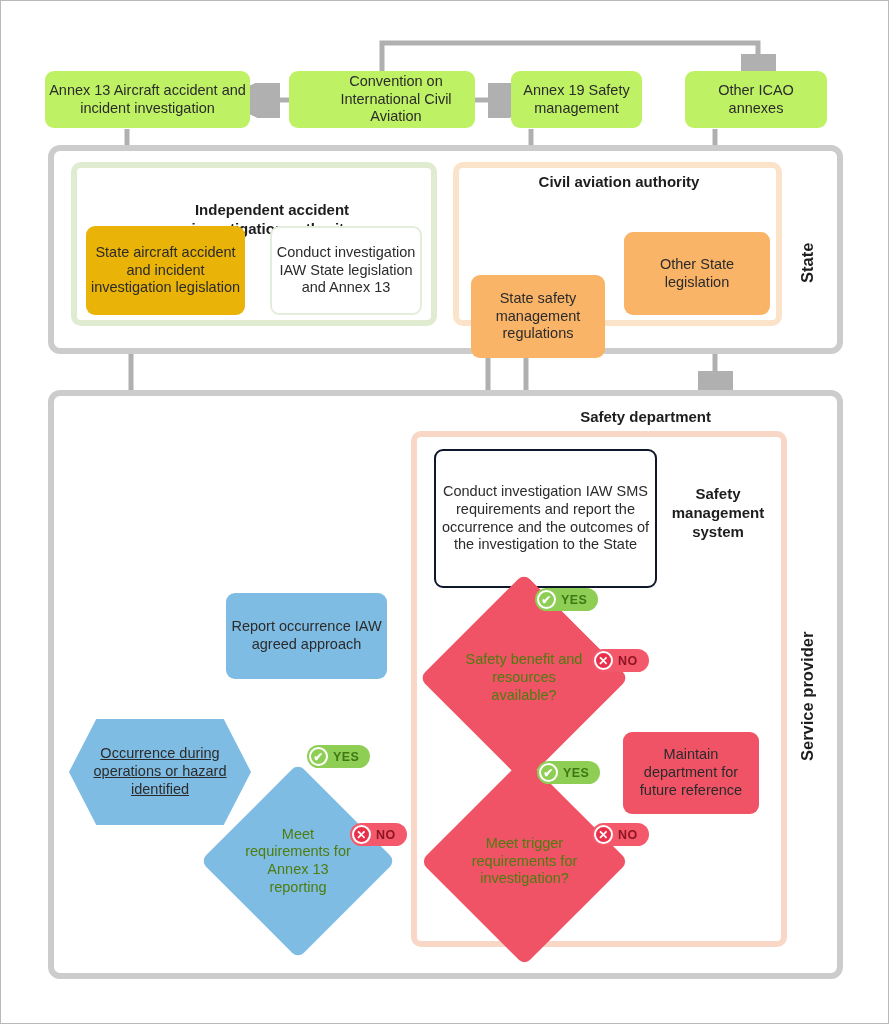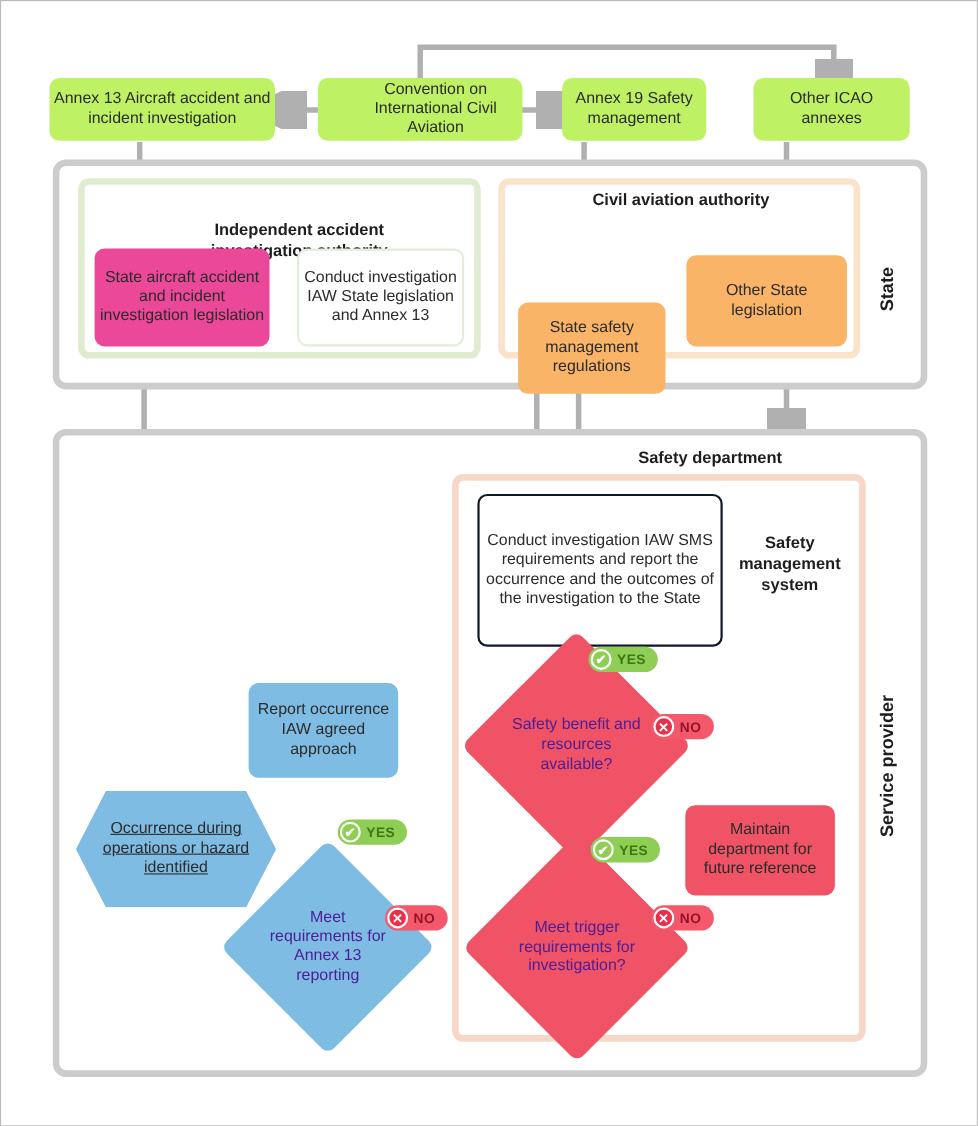--- a/index.html
+++ b/index.html
@@ -24,21 +24,21 @@
     box-sizing:border-box;
     display:flex;align-items:center;justify-content:center;
     text-align:center;
     color:#2b2b2b;
     line-height:1.22;
     z-index:5;
   }
   .node span{display:block;padding:0 4px;}
 
   .teal{background:#bef264;border-radius:9px;font-size:14.5px;}
-  .green{background:#ec4899;border-radius:9px;font-size:14.5px;}
+  .green{background:#eab308;border-radius:9px;font-size:14.5px;}
   .orange{background:#f9b468;border-radius:9px;font-size:14.5px;}
   .blue{background:#7fbce3;border-radius:9px;font-size:14.5px;}
   .red{background:#ef5365;border-radius:9px;font-size:14.5px;}
   .plainbox{background:#ffffff;border:2px solid #e3eddc;border-radius:9px;font-size:14.5px;}
   .plainbox-pink{background:#ffffff;border:2px solid #0f172a;border-radius:9px;font-size:14.5px;}
 
   
   .panel{position:absolute;box-sizing:border-box;z-index:1;border-radius:12px;}
   .panel-gray{border:6px solid #cccccc;background:#ffffff;}
   .panel-green{border:6px solid #dfeccf;background:#ffffff;border-radius:10px;}
@@ -57,21 +57,21 @@
     transform:rotate(180deg);
     white-space:nowrap;
   }
 
   
   .diamond{
     position:absolute;
     display:flex;align-items:center;justify-content:center;
     text-align:center;
     z-index:5;
-    color:#4c1d95;
+    color:#4d7c0f;
     font-size:14.5px;line-height:1.22;
   }
   .diamond .dshape{
     position:absolute;left:0;top:0;width:100%;height:100%;
     transform:rotate(45deg);
     border-radius:8px;
     z-index:-1;
   }
   .diamond.blue .dshape{background:#7fbce3;}
   .diamond.red  .dshape{background:#ef5365;}
@@ -213,21 +213,21 @@
   <div class="panel panel-salmon" style="left:410px;top:430px;width:376px;height:516px;"></div>
 
   <div class="panel-title" style="left:486px;top:407px;width:224px;text-align:right;">Safety department</div>
 
   <div class="panel-title" style="left:662px;top:484px;width:110px;font-size:15px;">Safety management system</div>
 
   <div class="node plainbox-pink" style="left:433px;top:448px;width:223px;height:139px;">
     <span>Conduct investigation IAW SMS requirements and report the occurrence and the outcomes of the investigation to the State</span>
   </div>
 
-  <div class="node blue" style="left:225px;top:620px;width:136px;height:86px;">
+  <div class="node blue" style="left:225px;top:592px;width:161px;height:86px;">
     <span>Report occurrence IAW agreed approach</span>
   </div>
 
   <div class="hex" style="left:68px;top:718px;width:182px;height:106px;text-decoration:underline;">
     <div class="hshape"></div>
     <div class="htext">Occurrence during operations or hazard identified</div>
   </div>
 
   <div class="diamond blue" style="left:228px;top:791px;width:138px;height:138px;">
     <div class="dshape"></div>

